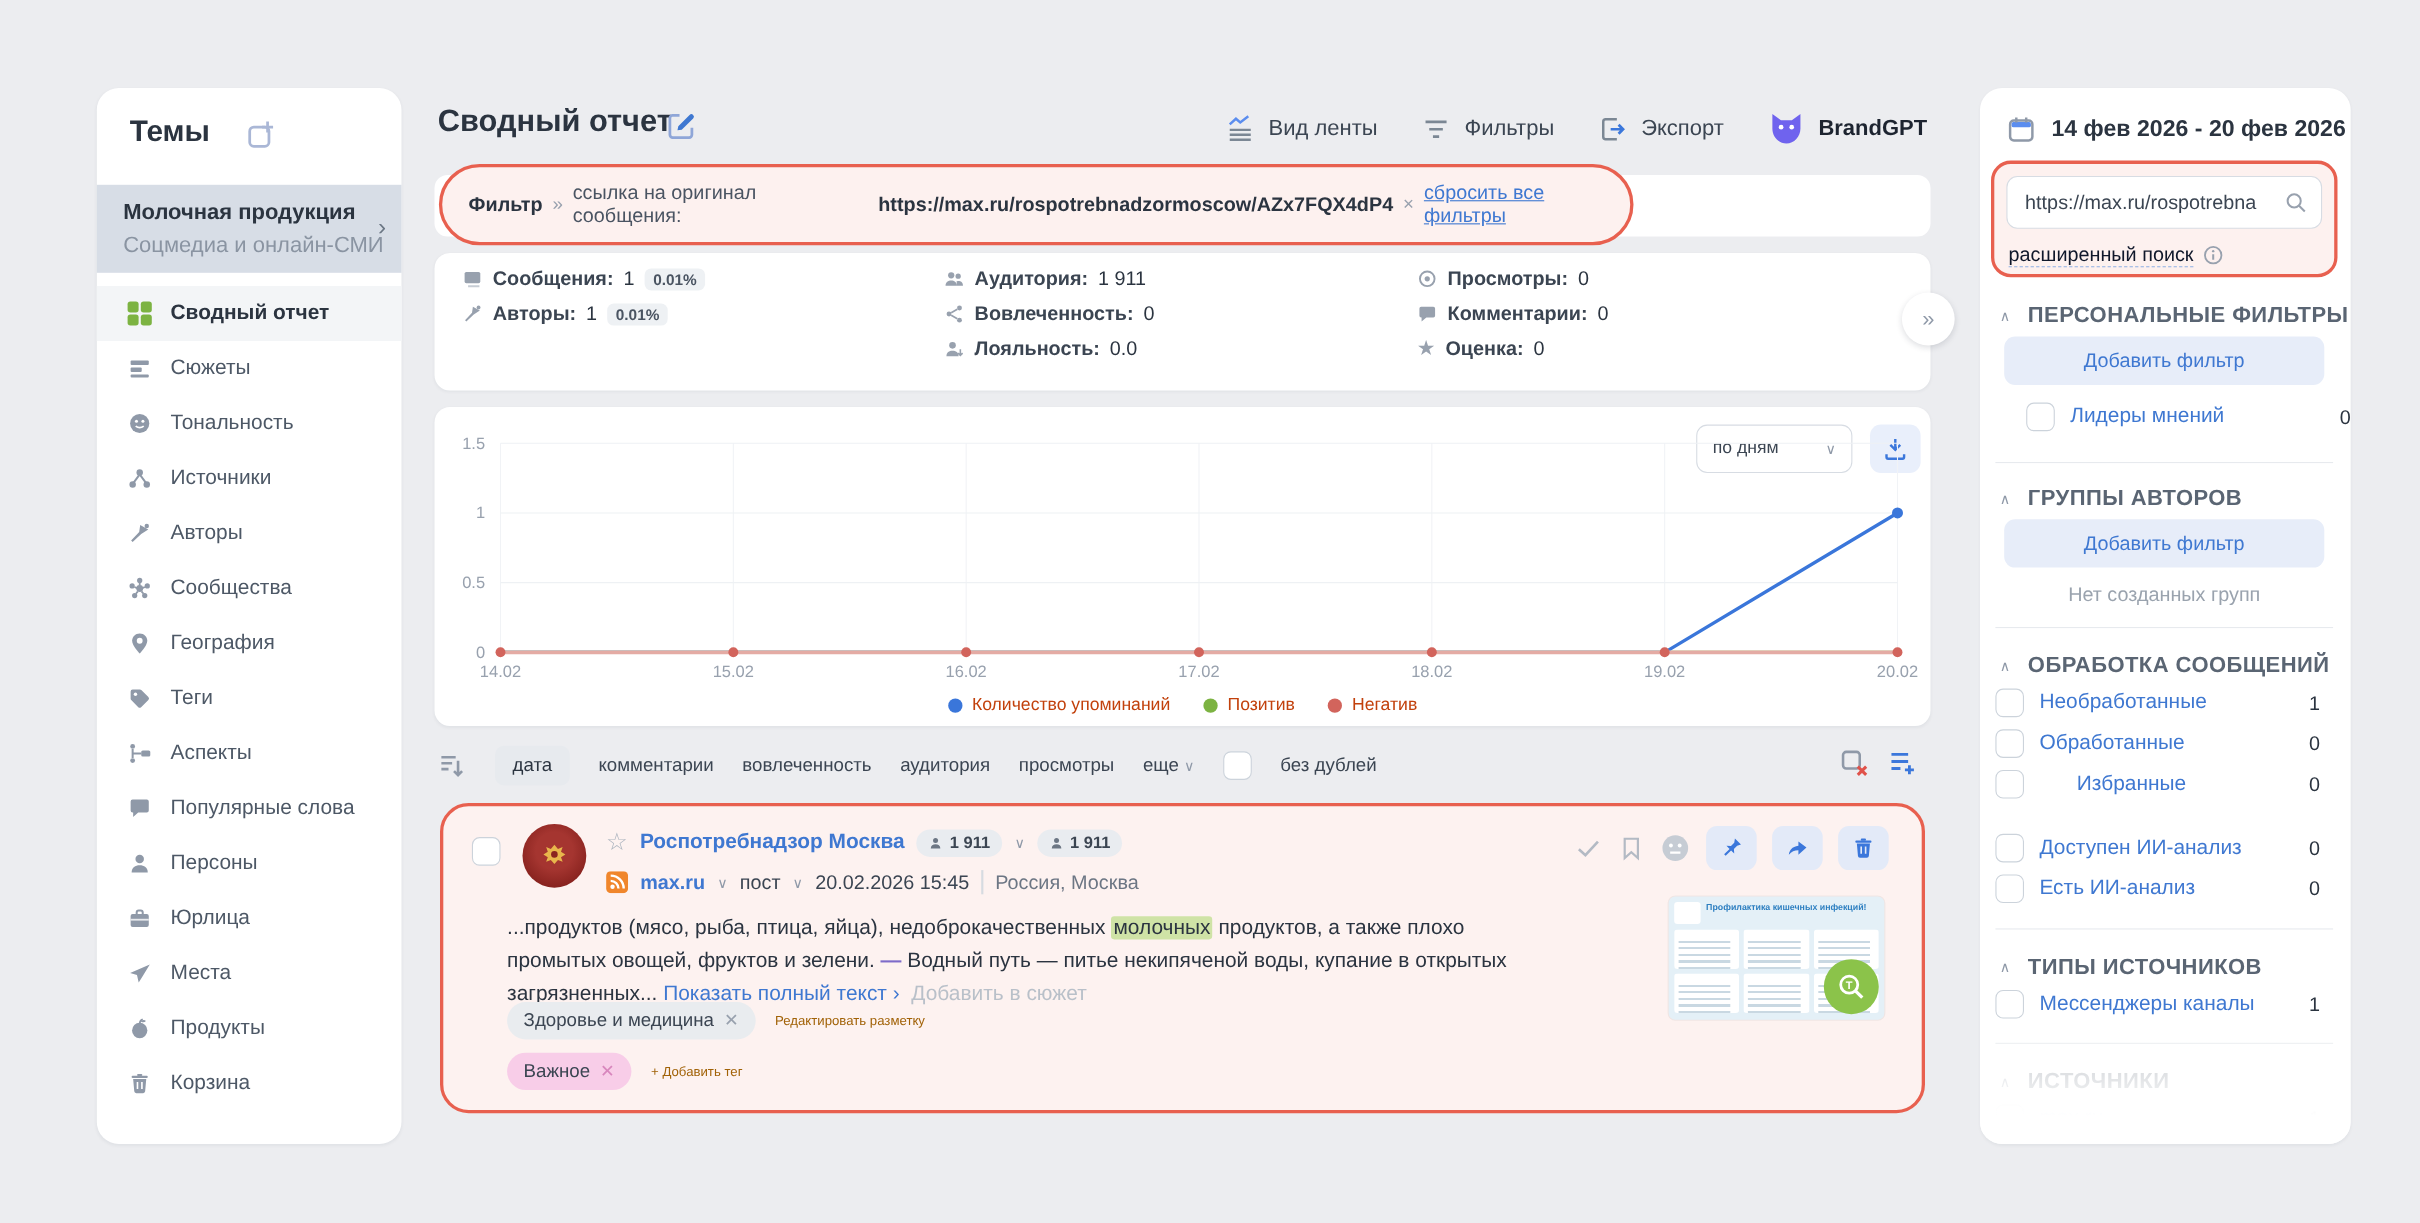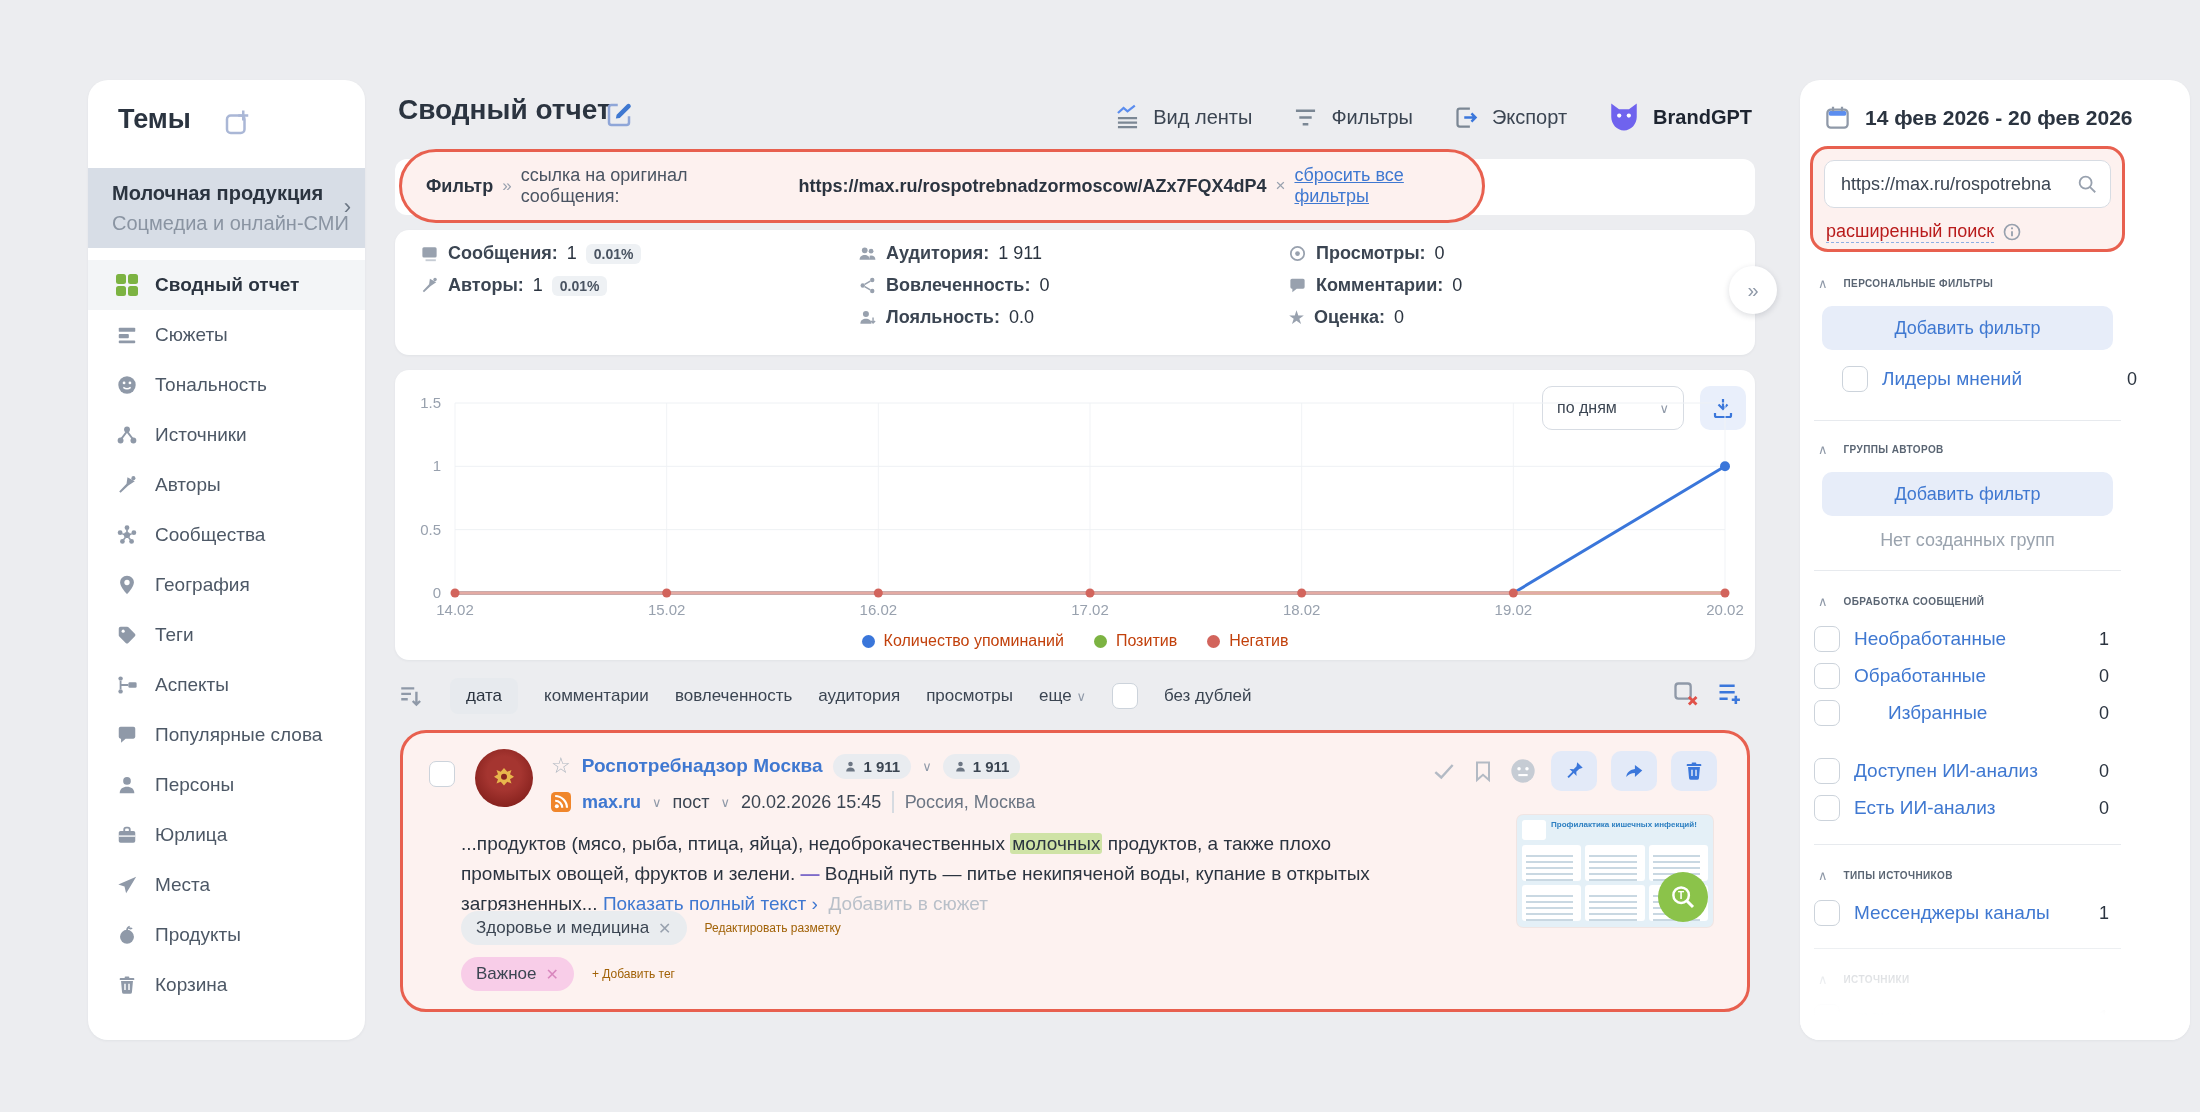--- a/index.html
+++ b/index.html
@@ -73,29 +73,29 @@
   .tgrid i{height:36px;background:#fff;border-radius:3px;background-image:repeating-linear-gradient(#fff 0 4px,#c9d8e2 4px 6px);background-size:80% 100%;background-position:4px 6px;background-repeat:no-repeat;}
   .zoom-badge{position:absolute;right:5px;bottom:5px;width:50px;height:50px;border-radius:50%;background:#8bc34a;display:flex;align-items:center;justify-content:center;}
   .tagrow1{position:absolute;left:58px;top:178px;display:flex;align-items:center;gap:18px;}
   .tagrow2{position:absolute;left:58px;top:224px;display:flex;align-items:center;gap:18px;}
   .tag{display:flex;align-items:center;gap:9px;background:#e9ecef;border-radius:17px;padding:7px 15px;font-size:17px;color:#3b4552;}
   .tag .x{color:#98a1ae;cursor:pointer;font-size:16px;}
   .tag.pink{background:#f8cde8;}
   .tag.pink .x{color:#d886bd;}
   .gray-act{font-size:12px;color:#a16207;cursor:pointer;}
   
-  .rp{position:absolute;left:1800px;top:80px;width:390px;height:960px;background:#fff;border-radius:20px;box-shadow:0 1px 3px rgba(20,30,50,.05);overflow:hidden;text-decoration:underline;}
+  .rp{position:absolute;left:1800px;top:80px;width:337px;height:960px;background:#fff;border-radius:20px;box-shadow:0 1px 3px rgba(20,30,50,.05);overflow:hidden;text-decoration:underline;}
   .rp-date{position:absolute;left:24px;top:24px;display:flex;align-items:center;gap:14px;font-size:21px;font-weight:bold;color:#2b3440;}
   .rp-anno{position:absolute;left:10px;top:66px;width:315px;height:106px;border:3px solid #e8604f;border-radius:18px;background:#fdf1ef;box-sizing:border-box;}
   .rp-search{position:absolute;left:11px;top:11px;width:287px;height:48px;background:#fff;border:1.5px solid #d7dce3;border-radius:10px;box-sizing:border-box;display:flex;align-items:center;padding:0 12px 0 14px;gap:8px;justify-content:center;}
   .rp-search input{border:none;outline:none;flex:1;font-size:18px;color:#3b4552;font-family:"Liberation Sans",sans-serif;background:transparent;min-width:0;}
   .rp-adv{position:absolute;left:13px;top:72px;display:flex;align-items:center;gap:8px;}
-  .rp-adv span{font-size:18px;color:#b91c1c;border-bottom:1.5px dashed #8fb0e4;cursor:pointer;}
+  .rp-adv span{font-size:18px;color:#0f172a;border-bottom:1.5px dashed #8fb0e4;cursor:pointer;}
   .sec-h{position:absolute;left:18px;display:flex;align-items:center;gap:16px;}
-  .sec-h .t{font-size:10px;font-weight:bold;letter-spacing:.4px;color:#5a6573;}
+  .sec-h .t{font-size:20px;font-weight:bold;letter-spacing:.4px;color:#5a6573;}
   .rp-btn{position:absolute;left:22px;width:291px;height:44px;background:#e7edf9;border-radius:10px;display:flex;align-items:center;justify-content:center;font-size:18px;color:#3f78d1;cursor:pointer;}
   .rp-row{position:absolute;left:14px;width:307px;display:flex;align-items:center;gap:14px;}
   .rp-row .l{font-size:19px;color:#3f78d1;flex:1;cursor:pointer;}
   .rp-row .c{font-size:18px;color:#2b3440;padding-right:12px;}
   .rp-div{position:absolute;left:14px;width:307px;height:1px;background:#e7eaee;}
   .rp-empty{position:absolute;left:0;width:335px;text-align:center;font-size:18px;color:#9aa3ae;}
   .rp-fade{position:absolute;left:0;bottom:0;width:100%;height:115px;background:linear-gradient(180deg,rgba(255,255,255,0),#fff 78%);pointer-events:none;}
   .dim1{opacity:.45;} .dim2{opacity:.3;}
 </style>
 </head>

